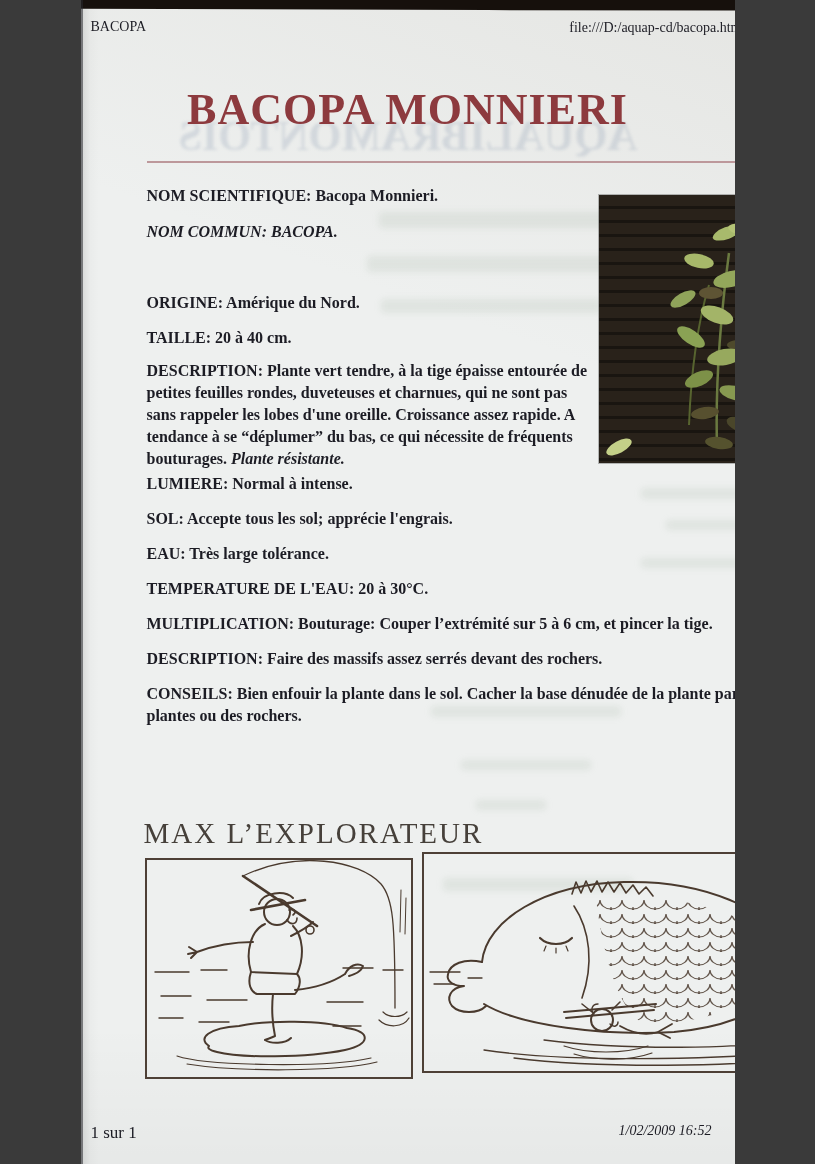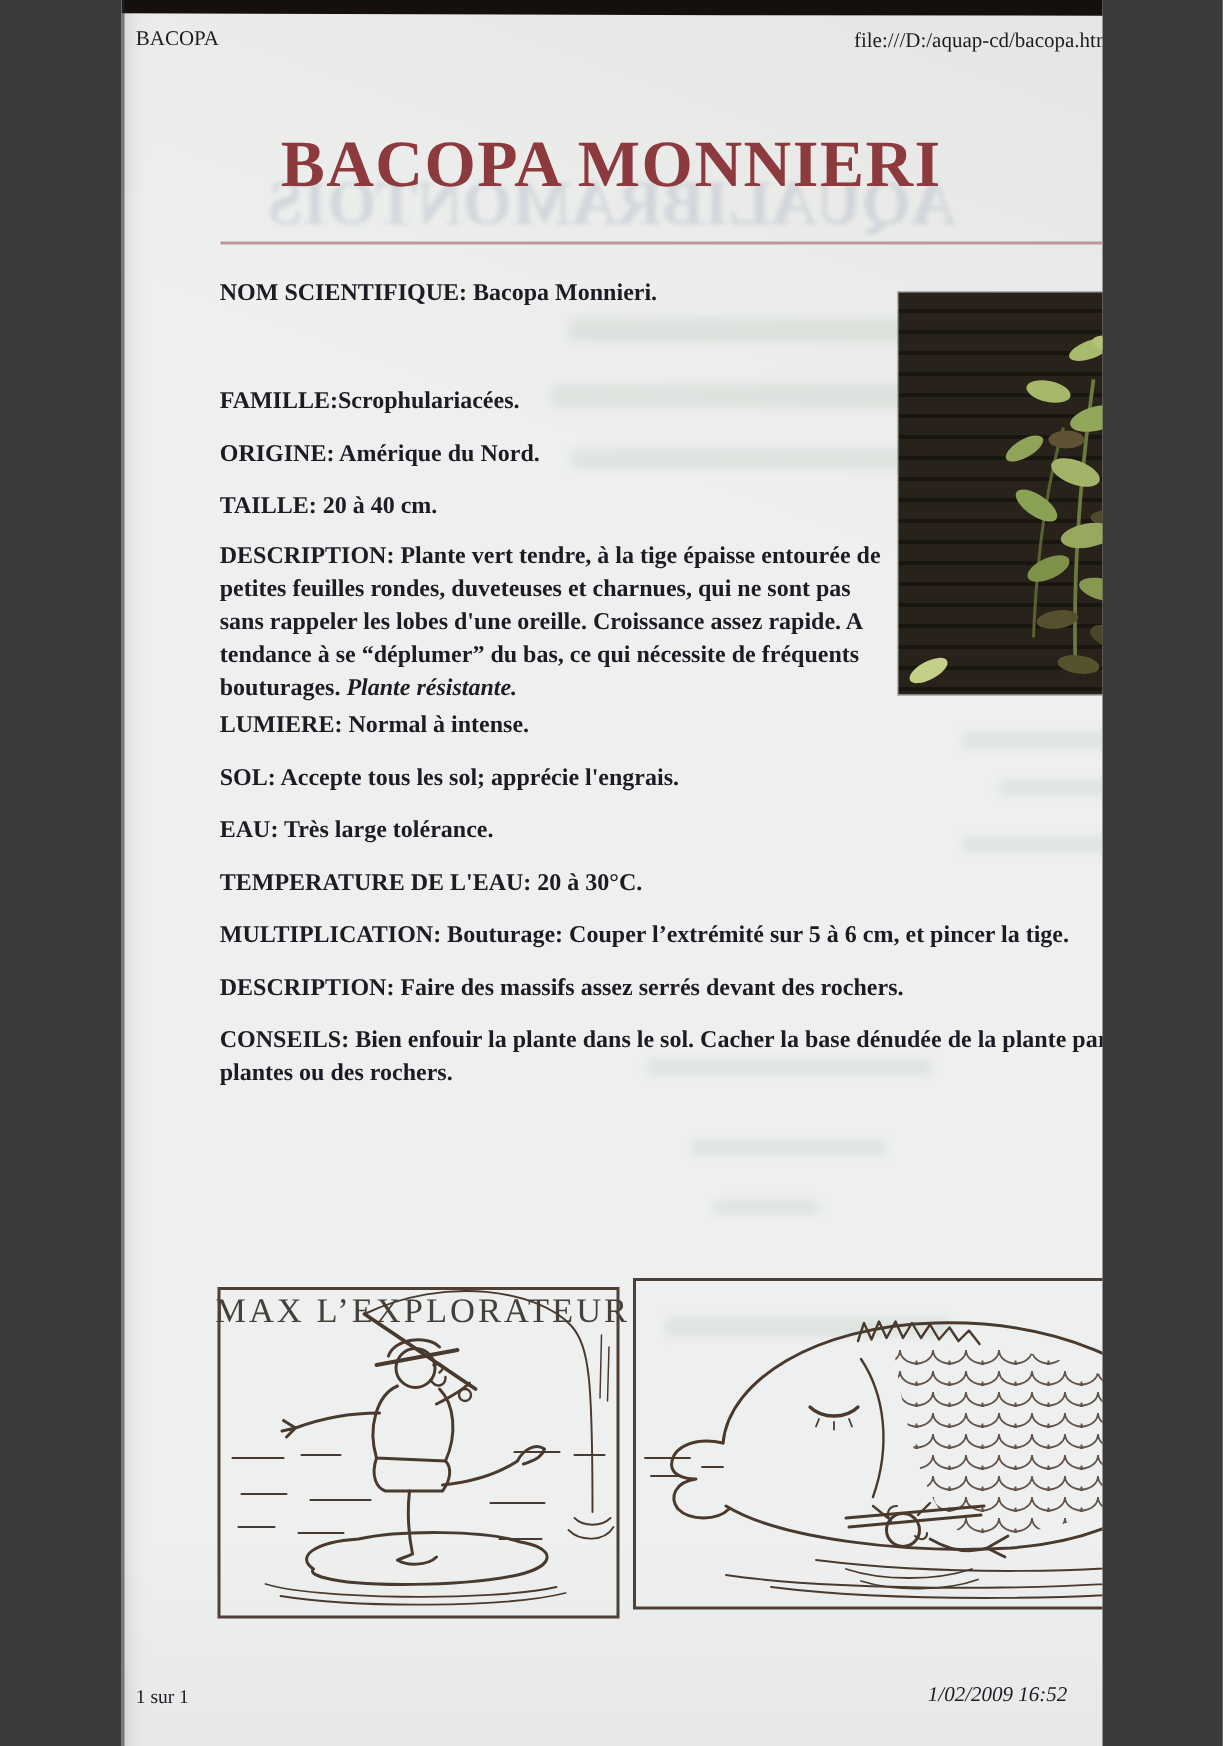--- a/index.html
+++ b/index.html
@@ -53,35 +53,35 @@
     line-height:22px;width:700px;}
   .para.narrow{width:452px;}
   .para.it{font-style:italic;}
   .para .i{font-style:italic;}
 
   .photo{position:absolute;left:518px;top:195px;width:238px;height:268px;
     background:repeating-linear-gradient(180deg,#29221a 0px,#29221a 11px,#191510 11px,#191510 14px);
     box-shadow:0 0 0 1px rgba(0,0,0,0.25);}
   .photo svg{position:absolute;inset:0;}
 
-  .max-heading{position:absolute;left:63px;top:817px;font-size:23px;
-    letter-spacing:2px;color:#46403a;margin-top:44px;}
+  .max-heading{position:absolute;left:63px;top:817px;font-size:29px;
+    letter-spacing:2px;color:#46403a;}
 
   .panel{position:absolute;border:2px solid #4e4036;background:transparent;}
   .panel svg{position:absolute;inset:0;width:100%;height:100%;}
   .panel-left{left:64px;top:858px;width:264px;height:217px;}
   .panel-right{left:341px;top:852px;width:456px;height:217px;}
   .panel-number{position:absolute;right:10px;top:1px;font-size:14px;
     font-style:italic;color:#4a3a2e;transform:skewX(-10deg);
     font-family:"DejaVu Sans", sans-serif;letter-spacing:1px;}
   .signature{position:absolute;right:12px;bottom:4px;font-size:17px;
     font-weight:bold;font-style:italic;color:#4a3a2e;
     font-family:"DejaVu Sans", sans-serif;transform:skewX(-8deg);}
 
-  .footer-left{position:absolute;left:10px;top:1123px;font-size:13px;}
+  .footer-left{position:absolute;left:10px;top:1123px;font-size:17px;}
   .footer-right{position:absolute;right:23px;top:1123px;font-size:14px;font-style:italic;}
 </style>
 </head>
 <body>
 
 <div class="page">
 
   <div class="ghost" style="top:112px;left:0;width:100%;text-align:center;font-size:42px;">AQUALIBRAMONTOIS</div>
   <div class="ghost-bar" style="left:298px;top:212px;width:234px;height:16px;"></div>
   <div class="ghost-bar" style="left:286px;top:256px;width:262px;height:16px;"></div>
@@ -99,21 +99,21 @@
 
   <div class="content">
 
     <div class="header-left">BACOPA</div>
     <div class="header-right">file:///D:/aquap-cd/bacopa.htm</div>
 
     <div class="page-title">BACOPA MONNIERI</div>
     <div class="title-rule"></div>
 
     <p class="para narrow" style="top:185px"><span>NOM SCIENTIFIQUE:</span><span> Bacopa Monnieri.</span></p>
-    <p class="para narrow" style="top:257px"><span>FAMILLE:</span><span>Scrophulariacées.</span></p>
+    <p class="para narrow it" style="top:221px"><span>NOM COMMUN:</span><span> BACOPA.</span></p>
     <p class="para narrow" style="top:292px"><span>ORIGINE:</span><span> Amérique du Nord.</span></p>
     <p class="para narrow" style="top:327px"><span>TAILLE:</span><span> 20 à 40 cm.</span></p>
     <p class="para narrow" style="top:360px"><span>DESCRIPTION:</span><span> Plante vert tendre, à la tige épaisse entourée de petites feuilles rondes, duveteuses et charnues, qui ne sont pas sans rappeler les lobes d'une oreille. Croissance assez rapide. A tendance à se “déplumer” du bas, ce qui nécessite de fréquents bouturages. </span><span class="i">Plante résistante.</span></p>
     <p class="para" style="top:473px"><span>LUMIERE:</span><span> Normal à intense.</span></p>
     <p class="para" style="top:508px"><span>SOL:</span><span> Accepte tous les sol; apprécie l'engrais.</span></p>
     <p class="para" style="top:543px"><span>EAU:</span><span> Très large tolérance.</span></p>
     <p class="para" style="top:578px"><span>TEMPERATURE DE L'EAU:</span><span> 20 à 30°C.</span></p>
     <p class="para" style="top:613px"><span>MULTIPLICATION:</span><span> Bouturage: Couper l’extrémité sur 5 à 6 cm, et pincer la tige.</span></p>
     <p class="para" style="top:648px"><span>DESCRIPTION:</span><span> Faire des massifs assez serrés devant des rochers.</span></p>
     <p class="para" style="top:683px"><span>CONSEILS:</span><span> Bien enfouir la plante dans le sol. Cacher la base dénudée de la plante par de petites plantes ou des rochers.</span></p>

